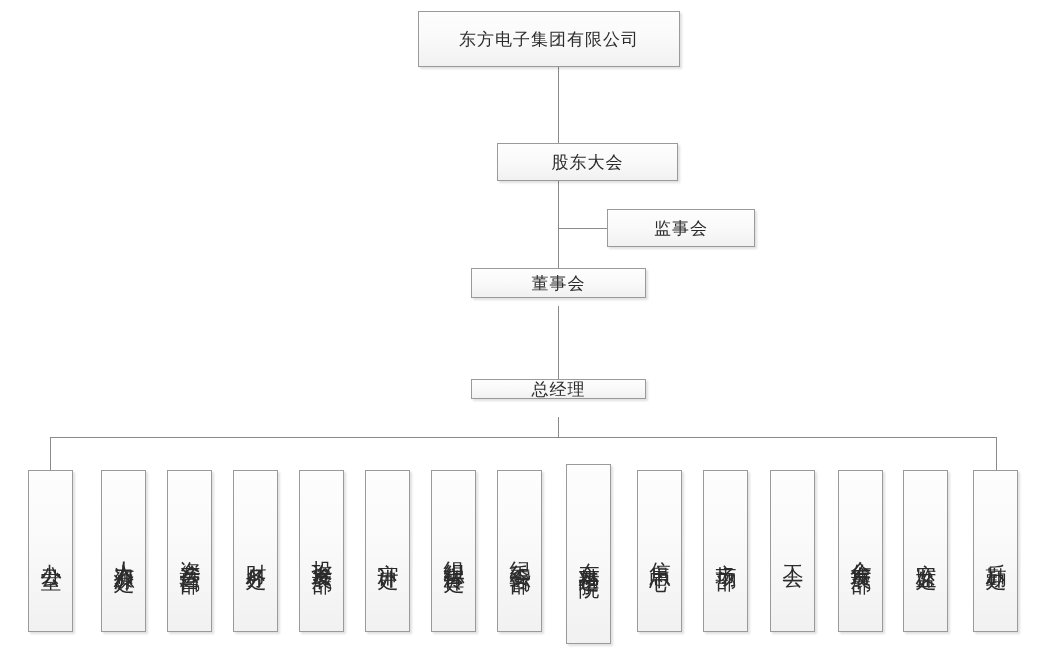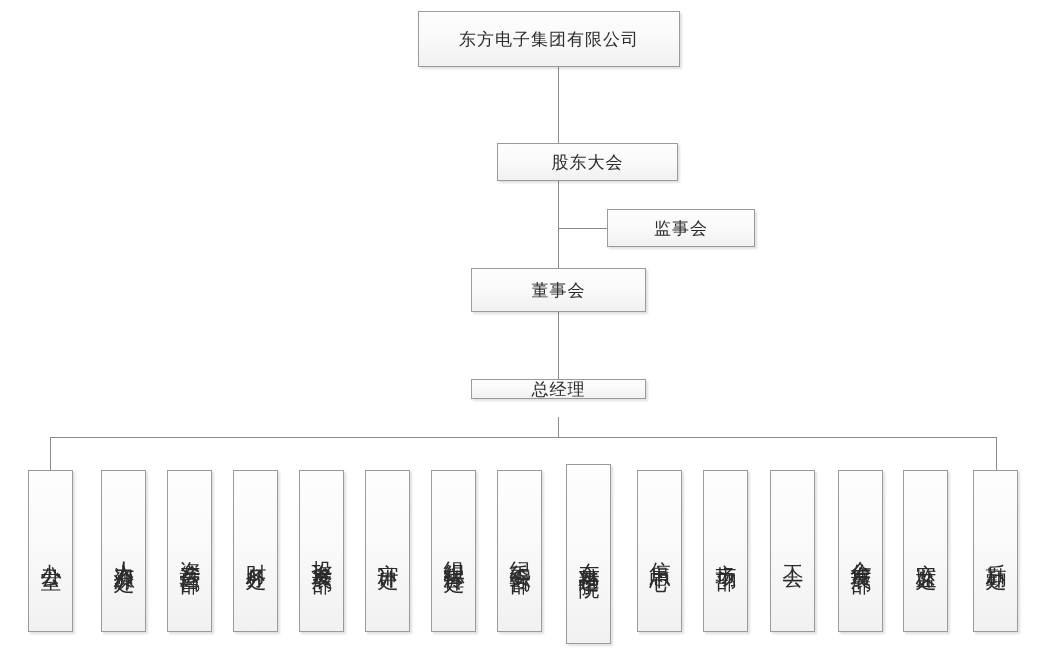--- a/index.html
+++ b/index.html
@@ -87,21 +87,21 @@
   </div>
 
   <div class="node horiz" id="node-shareholders_meeting" style="left: 471px; top: 143px; width: 181px; height: 38px; margin-left: 26px;">
     <span class="label">股东大会</span>
   </div>
 
   <div class="node horiz" id="node-board_of_supervisors" style="left: 607px; top: 209px; width: 148px; height: 38px;">
     <span class="label">监事会</span>
   </div>
 
-  <div class="node horiz" id="node-board_of_directors" style="left: 471px; top: 268px; width: 175px; height: 44px;">
+  <div class="node horiz" id="node-board_of_directors" style="left: 471px; top: 268px; width: 175px; height: 30px;">
     <span class="label">董事会</span>
   </div>
 
   <div class="node horiz" id="node-general_manager" style="left: 471px; top: 379px; width: 175px; height: 20px;">
     <span class="label">总经理</span>
   </div>
 
   <div id="department-layer">
       <div class="node vert" style="left: 28px; top: 470px; width: 45px; height: 162px;">
         <span class="label">办公室</span>

